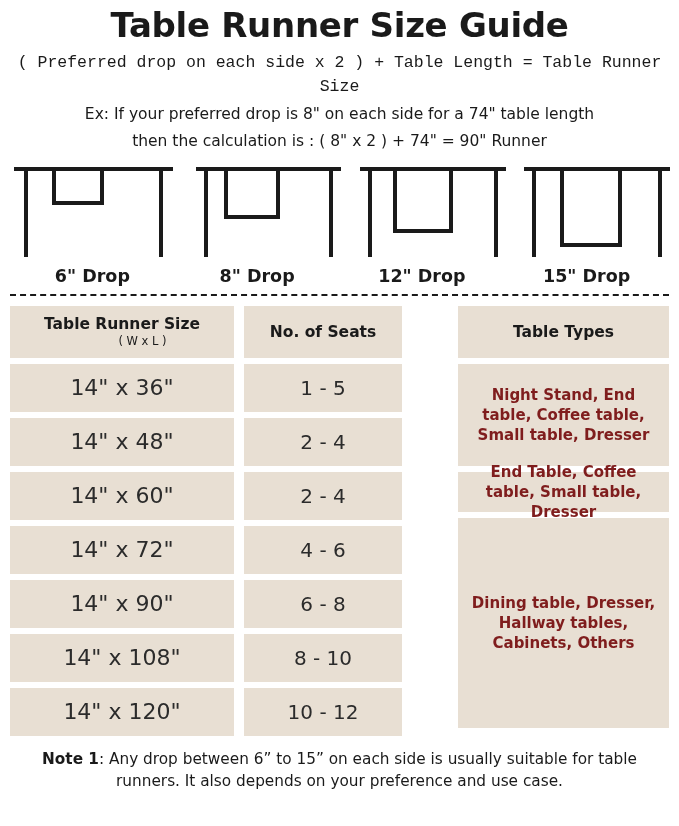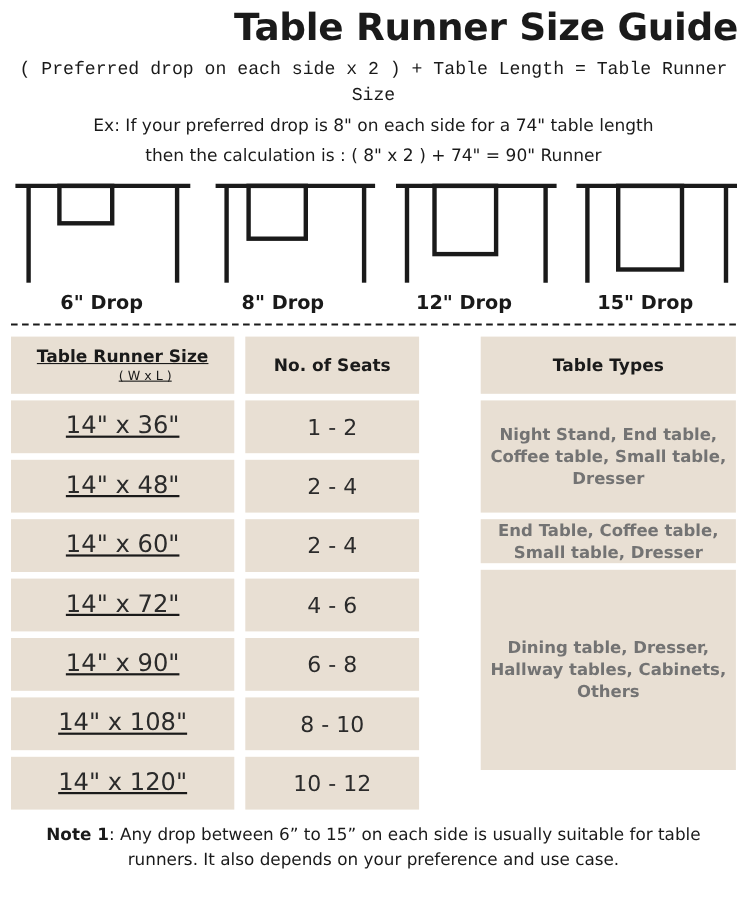--- a/index.html
+++ b/index.html
@@ -18,21 +18,21 @@
   .page {
     width: 679px;
     height: 826px;
     box-sizing: border-box;
     padding: 0 8px;
     display: flex;
     flex-direction: column;
   }
   
   .title {
-    text-align: right;
+    text-align: center;
     font-size: 34px;
     font-weight: bold;
     letter-spacing: -0.3px;
     margin: 6px 0 2px 0;
     line-height: 1.15;
   }
   .formula {
     text-align: center;
     font-size: 16.5px;
     line-height: 1.42;
@@ -64,21 +64,21 @@
     border-bottom: 2px dashed #1a1a1a;
     margin: 8px 2px 0 2px;
   }
   
   .table {
     margin-top: 10px;
     display: flex;
     gap: 10px;
     padding: 0 2px;
   }
-  .col-a { width: 203px; text-decoration: underline; }
+  .col-a { width: 224px; }
   .col-b { width: 158px; }
   .col-c { flex: 1; padding-left: 46px; }
   .cell {
     background: #e8dfd3;
     box-sizing: border-box;
     display: flex;
     align-items: center;
     justify-content: center;
     text-align: center;
     margin-bottom: 6px;
@@ -104,21 +104,21 @@
   }
   .seat-cell {
     height: 48px;
     font-size: 20px;
     color: #2b2b2b;
   }
   .type-cell {
     font-size: 15px;
     font-weight: bold;
     line-height: 1.35;
-    color: #737373;
+    color: #7f1d1d;
   }
   
   .notes {
     margin-top: 4px;
     padding: 0 4px;
     font-size: 15.3px;
     line-height: 1.45;
     text-align: center;
   }
   .notes p { margin: 2px 0; }
@@ -180,34 +180,34 @@
       <div class="cell size-cell">14" x 48"</div>
       <div class="cell size-cell">14" x 60"</div>
       <div class="cell size-cell">14" x 72"</div>
       <div class="cell size-cell">14" x 90"</div>
       <div class="cell size-cell">14" x 108"</div>
       <div class="cell size-cell">14" x 120"</div>
     </div>
 
     <div class="col-b">
       <div class="cell head head-h">No. of Seats</div>
-      <div class="cell seat-cell">1 - 2</div>
+      <div class="cell seat-cell">1 - 5</div>
       <div class="cell seat-cell">2 - 4</div>
       <div class="cell seat-cell">2 - 4</div>
       <div class="cell seat-cell">4 - 6</div>
       <div class="cell seat-cell">6 - 8</div>
       <div class="cell seat-cell">8 - 10</div>
       <div class="cell seat-cell">10 - 12</div>
     </div>
 
     <div class="col-c">
       <div class="cell head head-h">Table Types</div>
       <div class="cell type-cell" style="height:102px">Night Stand, End table, Coffee table, Small table, Dresser</div>
       <div class="cell type-cell" style="height:40px">End Table, Coffee table, Small table, Dresser</div>
-      <div class="cell type-cell" style="height:182px">Dining table, Dresser, Hallway tables, Cabinets, Others</div>
+      <div class="cell type-cell" style="height:210px">Dining table, Dresser, Hallway tables, Cabinets, Others</div>
     </div>
 
   </div>
 
   <div class="notes">
     <p><b>Note 1</b><span>: Any drop between 6” to 15” on each side is usually suitable for table runners. It also depends on your preference and use case.</span></p>
   </div>
 
 </div>
 

